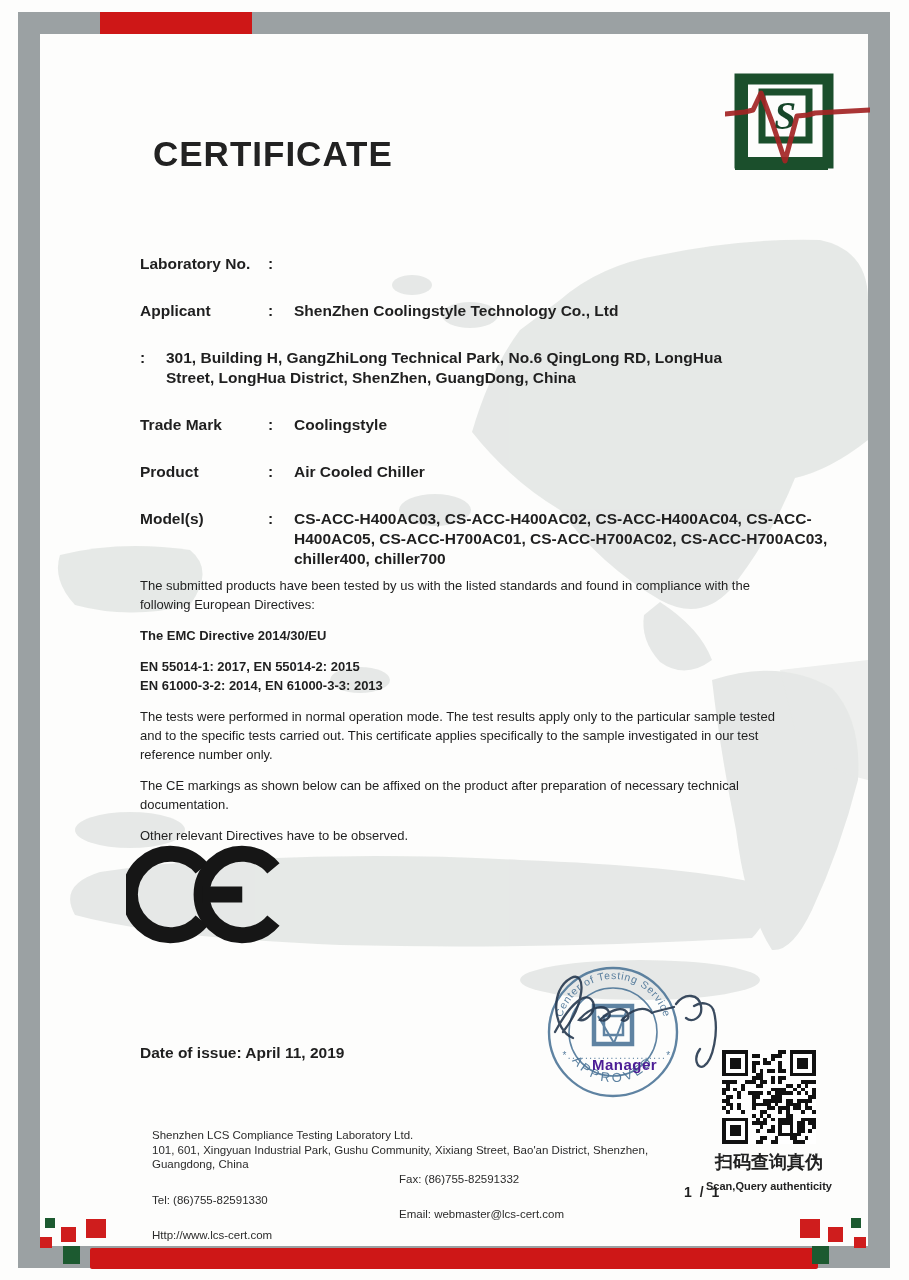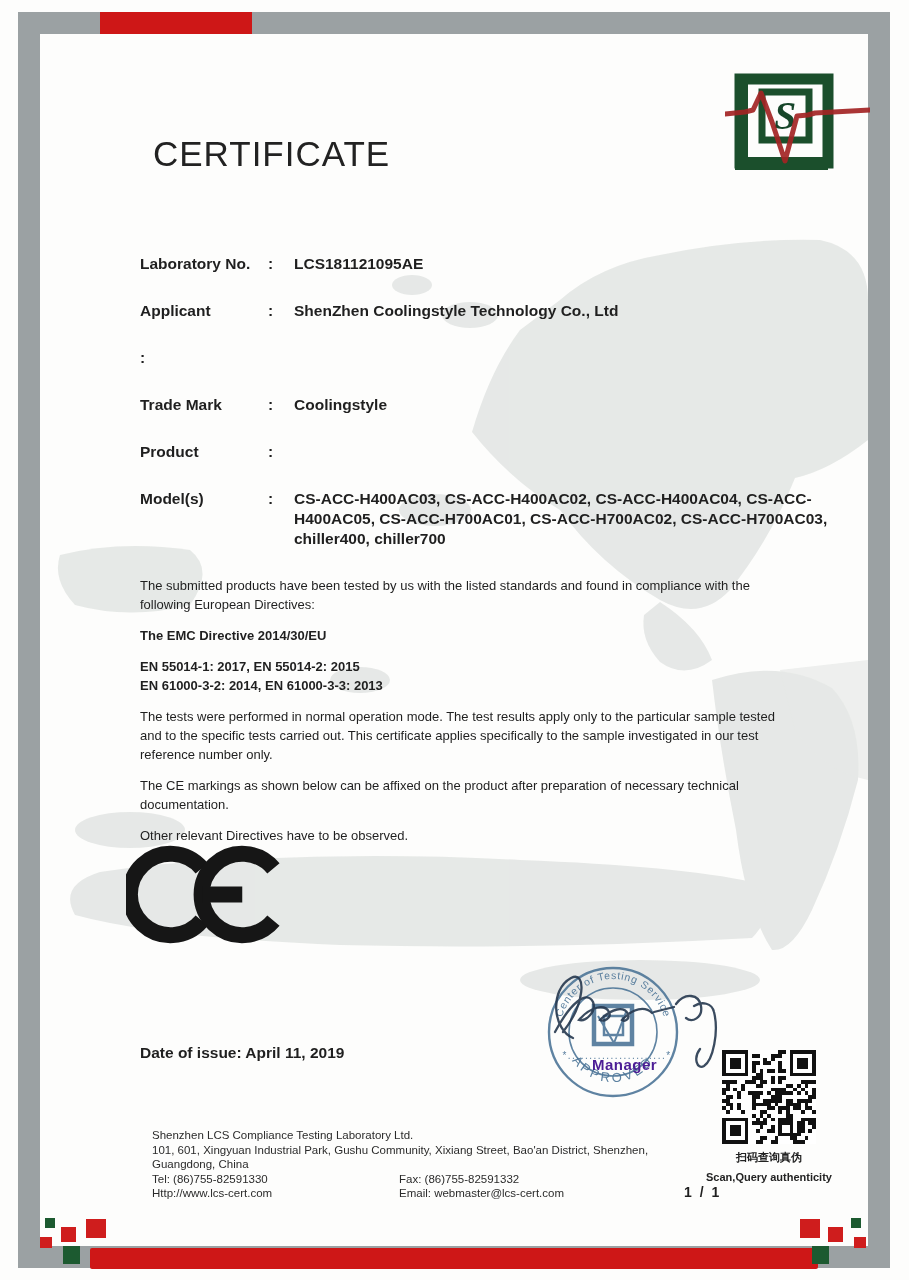--- a/index.html
+++ b/index.html
@@ -18,46 +18,46 @@
   .rs-top{left:100px;top:12px;width:152px;height:22px;}
   .rs-bottom{left:90px;top:1248px;width:728px;height:21px;border-radius:2px;}
   .sq{position:absolute;}
   .sq.green{background:#1c5a30;}
   .sq.red{background:#cf1d1d;}
   
   .wm{position:absolute;left:40px;top:210px;pointer-events:none;}
   
   .logo{position:absolute;left:725px;top:62px;}
   .title{position:absolute;left:153px;top:134px;}
-  .title h1{margin:0;font-size:35px;font-weight:normal;letter-spacing:1px;color:#222;}
+  .title h1{margin:0;font-size:35px;font-weight:bold;letter-spacing:1px;color:#222;}
   .title h2{margin:5px 0 0 2px;font-size:21px;font-weight:bold;color:#222;}
   
   .fields{position:absolute;left:140px;top:254px;width:712px;}
   .frow{display:flex;margin-bottom:27px;font-weight:bold;font-size:15.5px;line-height:20px;}
   .flabel{width:128px;flex:none;}
   .fcolon{width:26px;flex:none;}
   .fvalue{width:556px;}
   
   .bodytext{position:absolute;left:140px;top:576px;width:660px;font-size:13px;line-height:19px;}
   .bodytext p{margin:0 0 12px 0;}
   .bodytext p.bold{font-weight:bold;}
   
   .ce{position:absolute;left:126px;top:844px;}
   .stamp{position:absolute;left:535px;top:946px;}
   .manager{position:absolute;left:592px;top:1056px;font-size:15px;font-weight:600;color:#4c1d95;letter-spacing:.5px;}
   .issue{position:absolute;left:140px;top:1044px;font-size:15.5px;font-weight:bold;}
   .qrblock{position:absolute;left:690px;top:1050px;width:158px;text-align:center;}
   .qrblock svg{display:block;margin:0 auto;}
-  .qr-cn{font-size:11px;font-weight:bold;margin-top:6px;color:#222;}
+  .qr-cn{font-size:18px;font-weight:bold;margin-top:6px;color:#222;}
   .qr-en{font-size:11px;font-weight:bold;margin-top:6px;color:#222;}
   .pagenum{position:absolute;left:684px;top:1184px;font-size:14px;font-weight:bold;letter-spacing:2px;}
   
   .footer{position:absolute;left:152px;top:1128px;width:565px;font-size:11.5px;line-height:14.5px;color:#2b2b2b;}
   .footer .cols{display:flex;}
-  .footer .c1{width:247px;flex:none;}
+  .footer .c1{width:247px;flex:none;margin-top:21px;}
 </style>
 </head>
 <body>
 
 <div class="scan">
 
   <div class="bord b-top"></div>
   <div class="bord b-left"></div>
   <div class="bord b-right"></div>
   <div class="bord b-bottom"></div>
@@ -105,38 +105,39 @@
   </svg>
 
   <div class="title">
     <h1>CERTIFICATE</h1>
   </div>
 
   <div class="fields">
     <div class="frow">
       <div class="flabel">Laboratory No.</div>
       <div class="fcolon">:</div>
-      <div class="fvalue">LCS181121095AE</div>
     </div>
     <div class="frow">
       <div class="flabel">Applicant</div>
       <div class="fcolon">:</div>
       <div class="fvalue">ShenZhen Coolingstyle Technology Co., Ltd</div>
     </div>
     <div class="frow">
       <div class="fcolon">:</div>
+      <div class="fvalue">301, Building H, GangZhiLong Technical Park, No.6 QingLong RD, LongHua Street, LongHua District, ShenZhen, GuangDong, China</div>
     </div>
     <div class="frow">
       <div class="flabel">Trade Mark</div>
       <div class="fcolon">:</div>
       <div class="fvalue">Coolingstyle</div>
     </div>
     <div class="frow">
       <div class="flabel">Product</div>
       <div class="fcolon">:</div>
+      <div class="fvalue">Air Cooled Chiller</div>
     </div>
     <div class="frow">
       <div class="flabel">Model(s)</div>
       <div class="fcolon">:</div>
       <div class="fvalue">CS-ACC-H400AC03, CS-ACC-H400AC02, CS-ACC-H400AC04, CS-ACC-H400AC05, CS-ACC-H700AC01, CS-ACC-H700AC02, CS-ACC-H700AC03, chiller400, chiller700</div>
     </div>
   </div>
 
   <div class="bodytext">
     <p>The submitted products have been tested by us with the listed standards and found in compliance with the following European Directives:</p>

